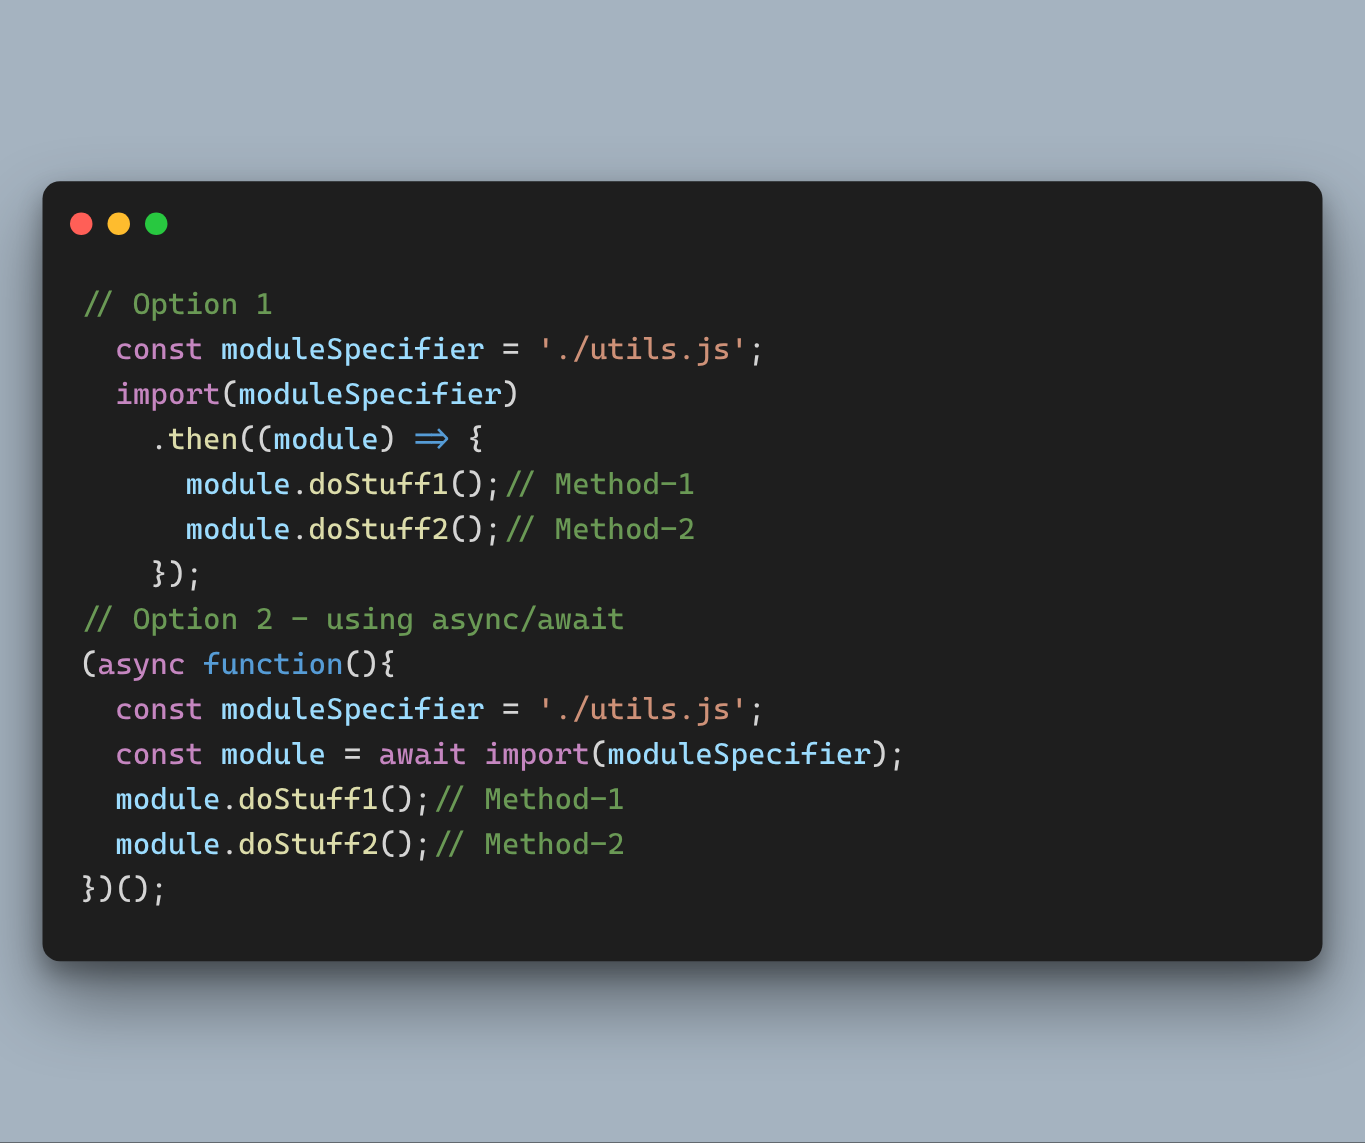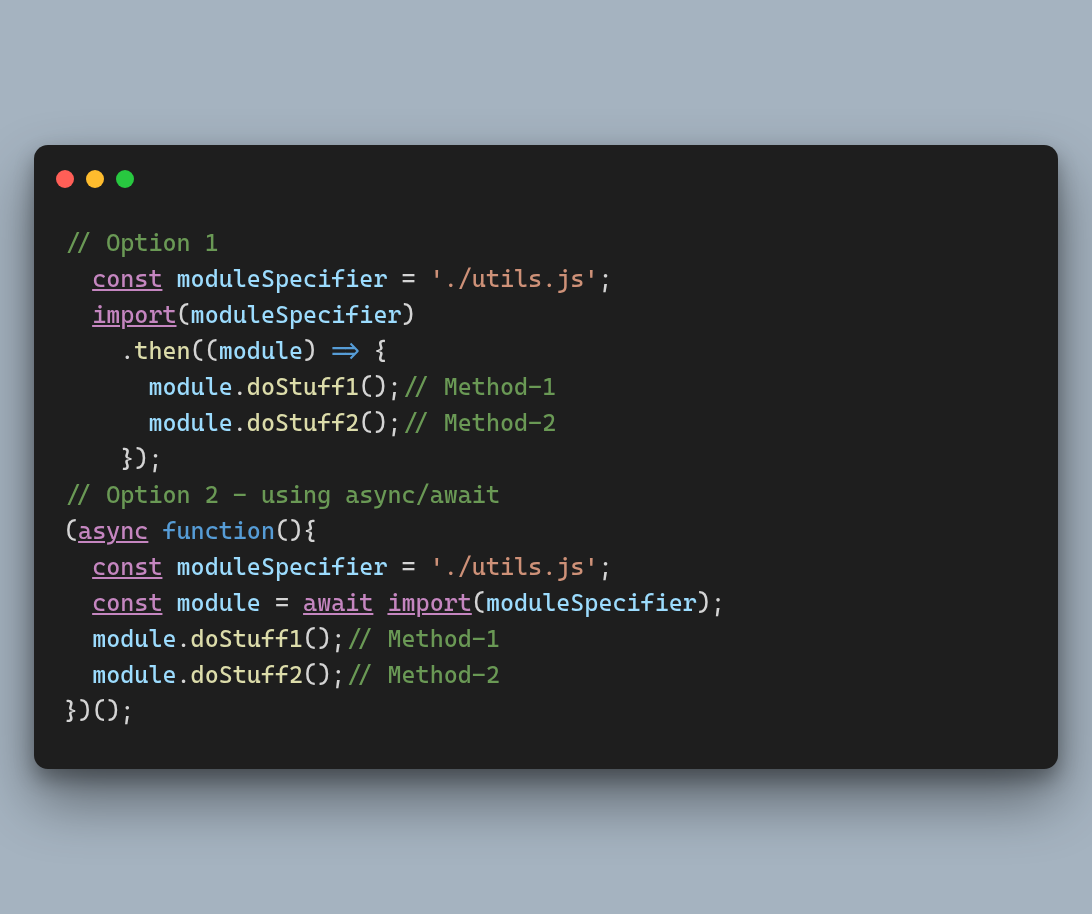--- a/index.html
+++ b/index.html
@@ -36,21 +36,21 @@
   .dot-yellow { background: #febc2e; }
   .dot-green  { background: #28c840; }
   .code {
     padding: 30px 30px 40px 30px;
     font-size: 24px;
     line-height: 1.5;
     color: #d4d4d4;
     white-space: pre;
   }
   .c-comment { color: #6a9955; }
-  .c-keyword { color: #c586c0; text-decoration: underline; }
+  .c-keyword { color: #c586c0; }
   .c-var     { color: #9cdcfe; text-align: center; }
   .c-func    { color: #dcdcaa; margin-top: 29px; }
   .c-string  { color: #ce9178; }
   .c-punct   { color: #d4d4d4; }
   .c-storage { color: #569cd6; }
 </style>
 </head>
 <body>
 
 <div class="window">

